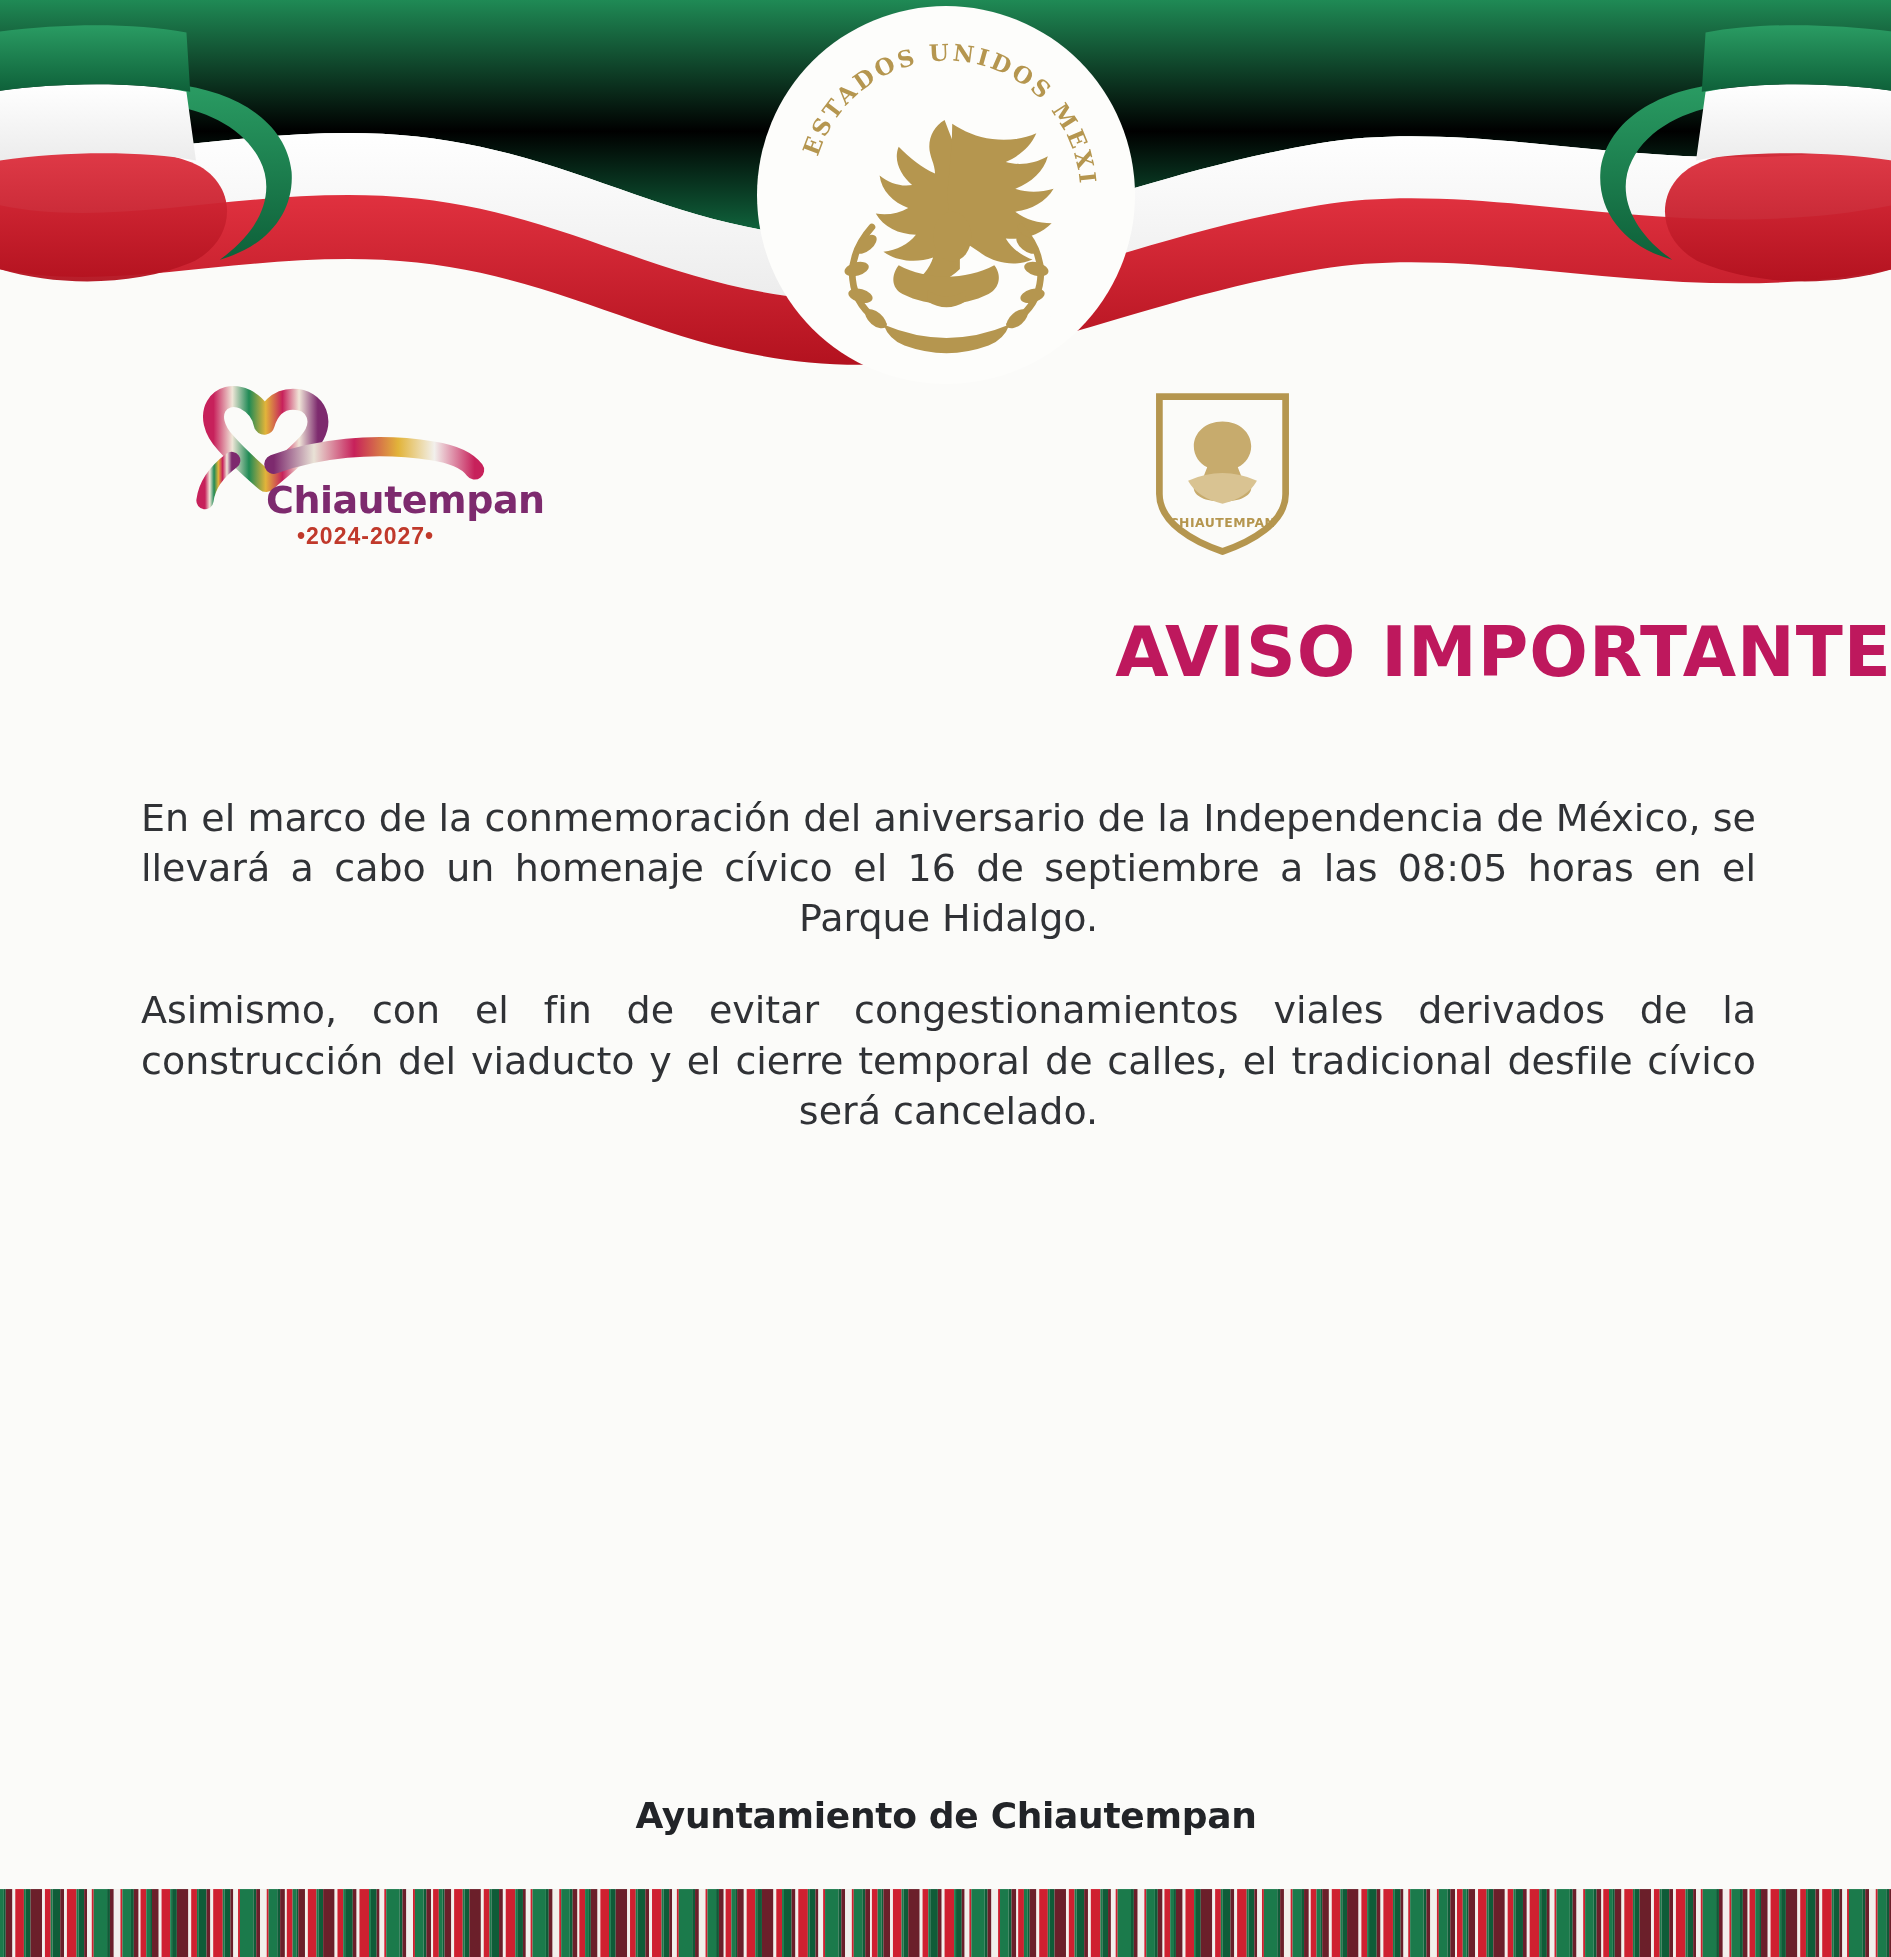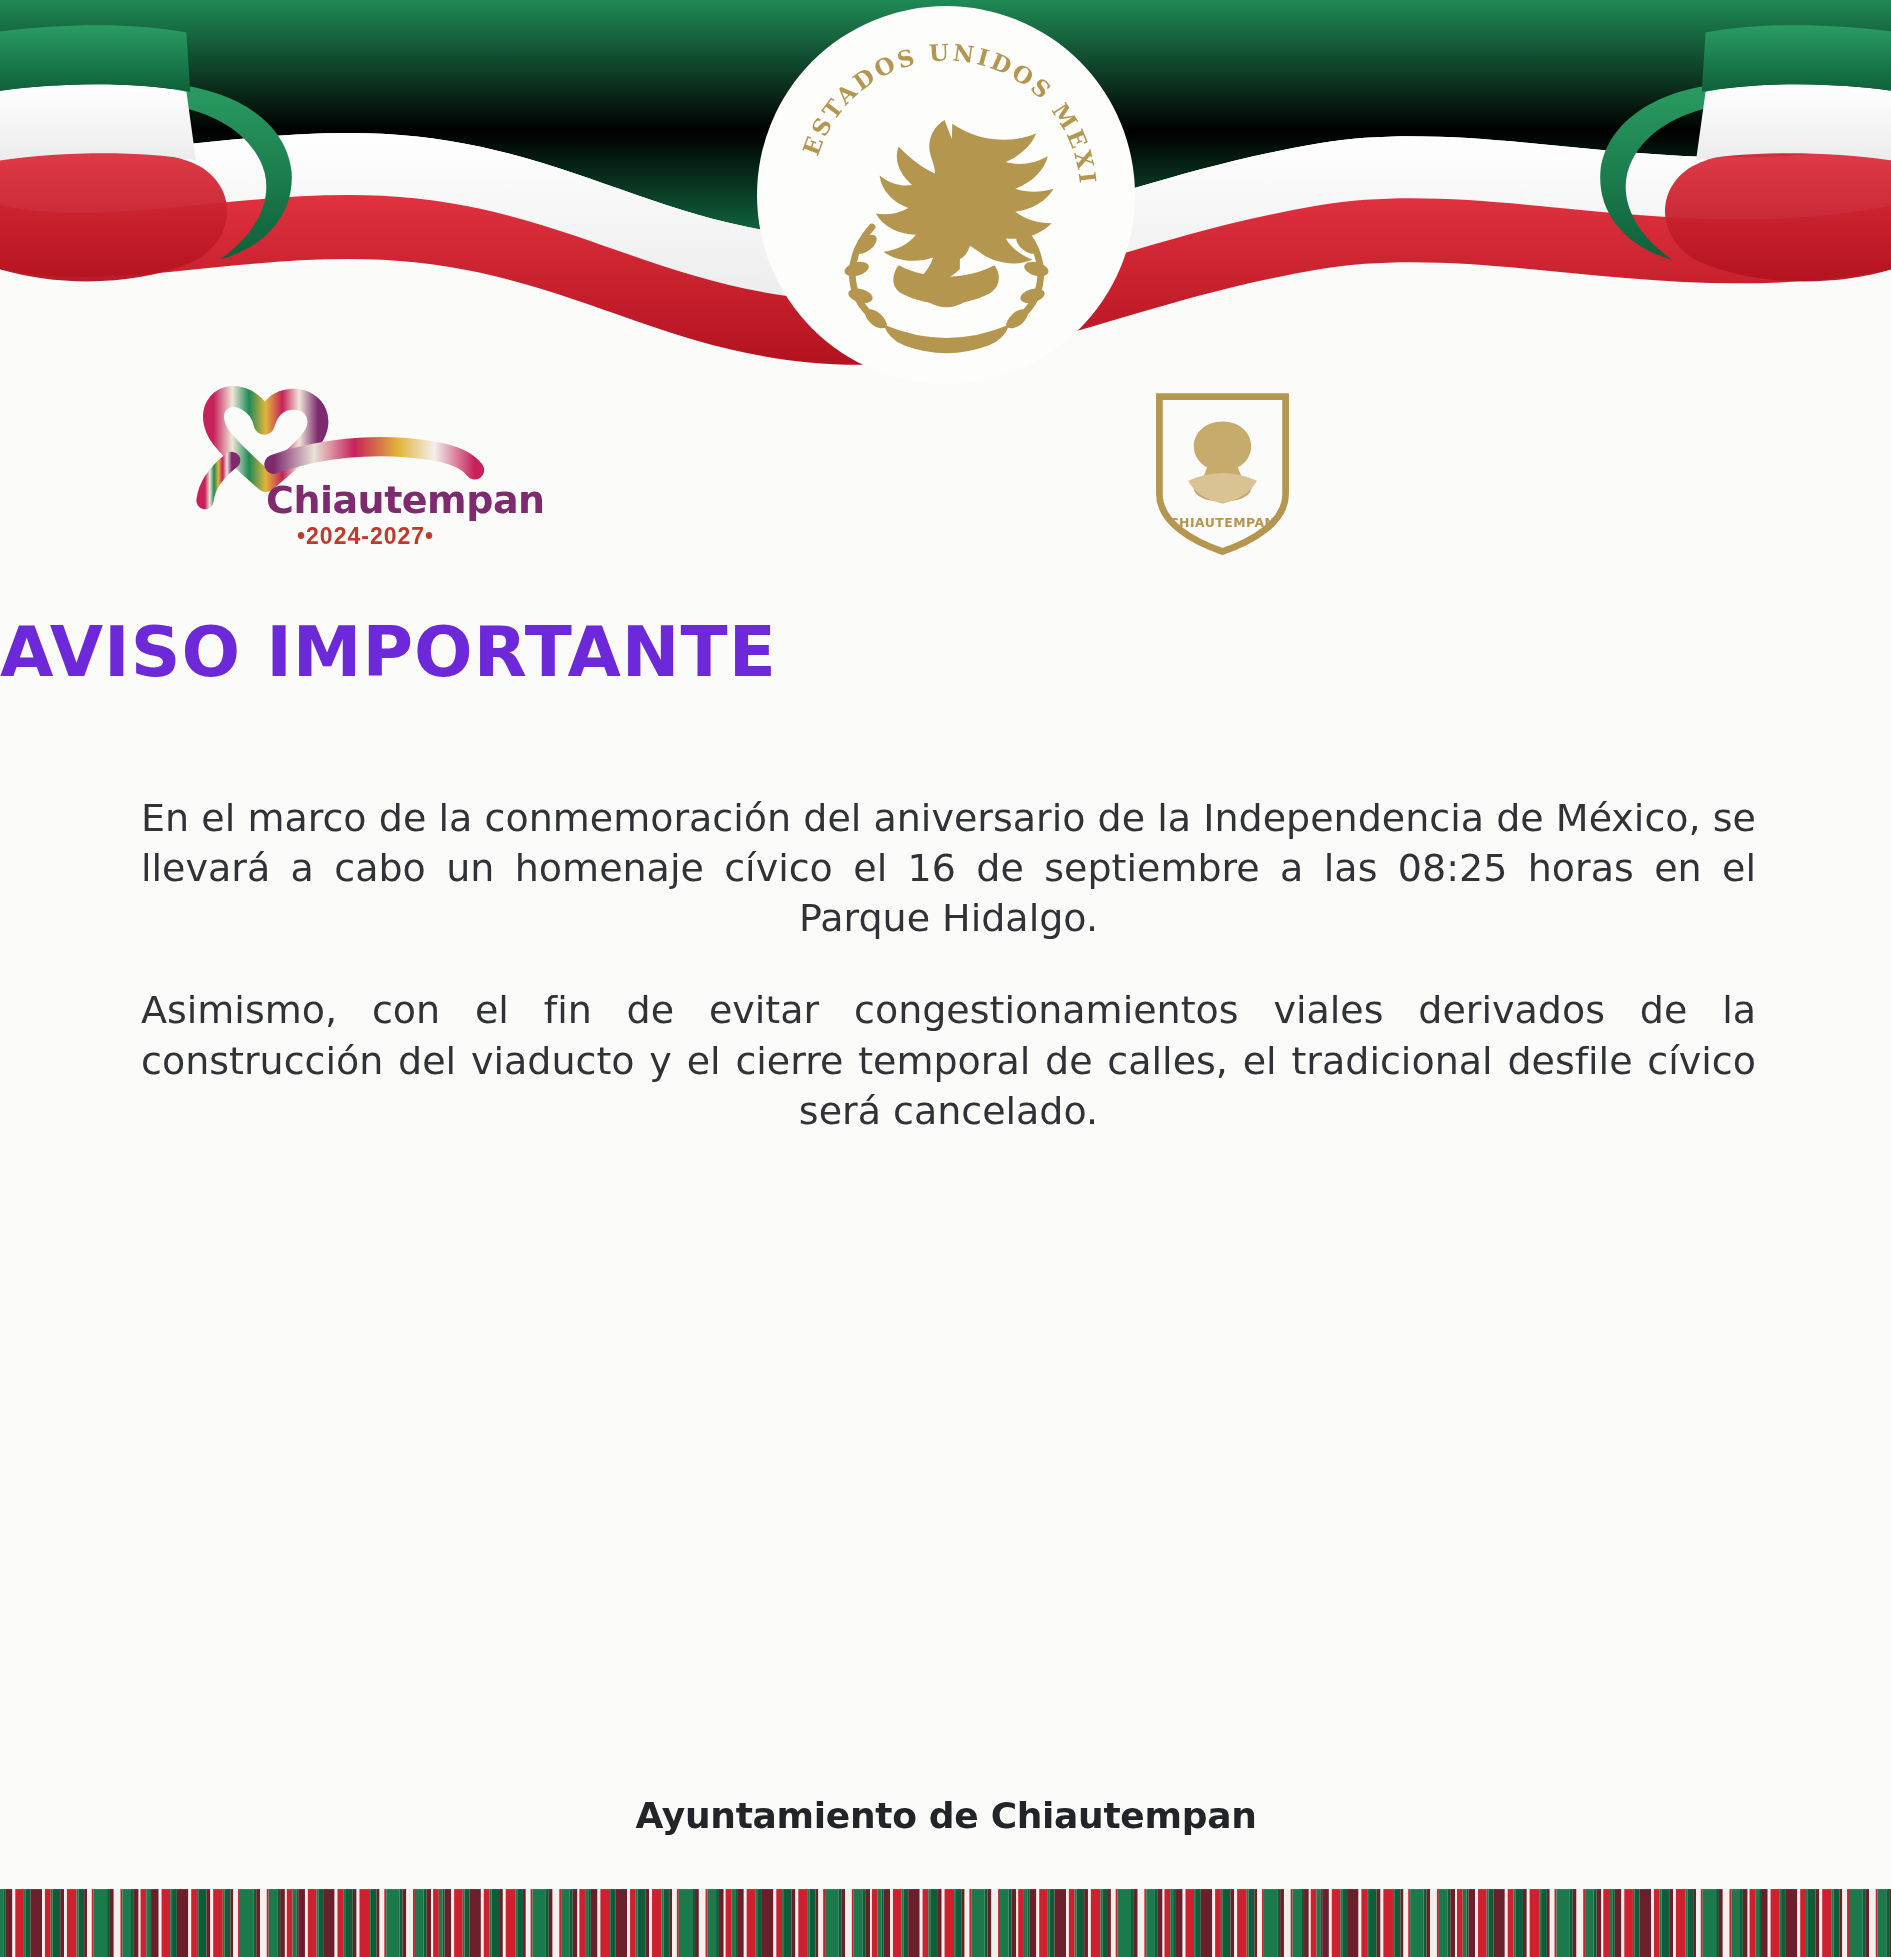--- a/index.html
+++ b/index.html
@@ -88,24 +88,24 @@
     height: 172px;
     z-index: 6;
   }
 
   
   .title {
     position: absolute;
     top: 612px;
     left: 0;
     width: 100%;
-    text-align: left;
+    text-align: right;
     font-size: 69px;
     font-weight: 800;
-    color: #6d28d9;
+    color: #be185d;
     letter-spacing: 1px;
     font-family: "DejaVu Sans", sans-serif;
   }
 
   
   .body-text {
     position: absolute;
     top: 793px;
     left: 141px;
     width: 1615px;
@@ -296,21 +296,21 @@
       <path d="M14 10 H146 V112 C146 142 110 162 80 172 C50 162 14 142 14 112 Z" fill="none" stroke="#b5964f" stroke-width="7"></path>
       <path d="M80 36 c-18 0 -30 12 -30 26 c0 10 6 18 14 22 l-4 10 c-6 2 -10 6 -10 12 c0 8 12 14 30 14 c18 0 30 -6 30 -14 c0 -6 -4 -10 -10 -12 l-4 -10 c8 -4 14 -12 14 -22 c0 -14 -12 -26 -30 -26 z" fill="#c7ab6d"></path>
       <path d="M44 98 q36 -16 72 0 q-10 18 -36 24 q-26 -6 -36 -24 z" fill="#d9c392"></path>
       <text x="80" y="146" text-anchor="middle" font-family="'DejaVu Sans', sans-serif" font-size="13" font-weight="bold" fill="#b5964f" letter-spacing="0.5">CHIAUTEMPAN</text>
     </svg>
   </div>
 
   <h1 class="title">AVISO IMPORTANTE</h1>
 
   <div class="body-text">
-    <p class="para">En el marco de la conmemoración del aniversario de la Independencia de México, se llevará a cabo un homenaje cívico el 16 de septiembre a las 08:25 horas en el Parque Hidalgo.</p>
+    <p class="para">En el marco de la conmemoración del aniversario de la Independencia de México, se llevará a cabo un homenaje cívico el 16 de septiembre a las 08:05 horas en el Parque Hidalgo.</p>
     <p class="para">Asimismo, con el fin de evitar congestionamientos viales derivados de la construcción del viaducto y el cierre temporal de calles, el tradicional desfile cívico será cancelado.</p>
   </div>
 
   <div class="signatures">
     <div class="sig">Ayuntamiento de Chiautempan</div>
   </div>
 
   <div class="bottom-bar">
     <svg width="1892" height="69" viewBox="0 0 1979 72" xmlns="http://www.w3.org/2000/svg" id="stripes">
         <rect x="0" y="0" width="4" height="72" fill="#1b7a4b"></rect>

